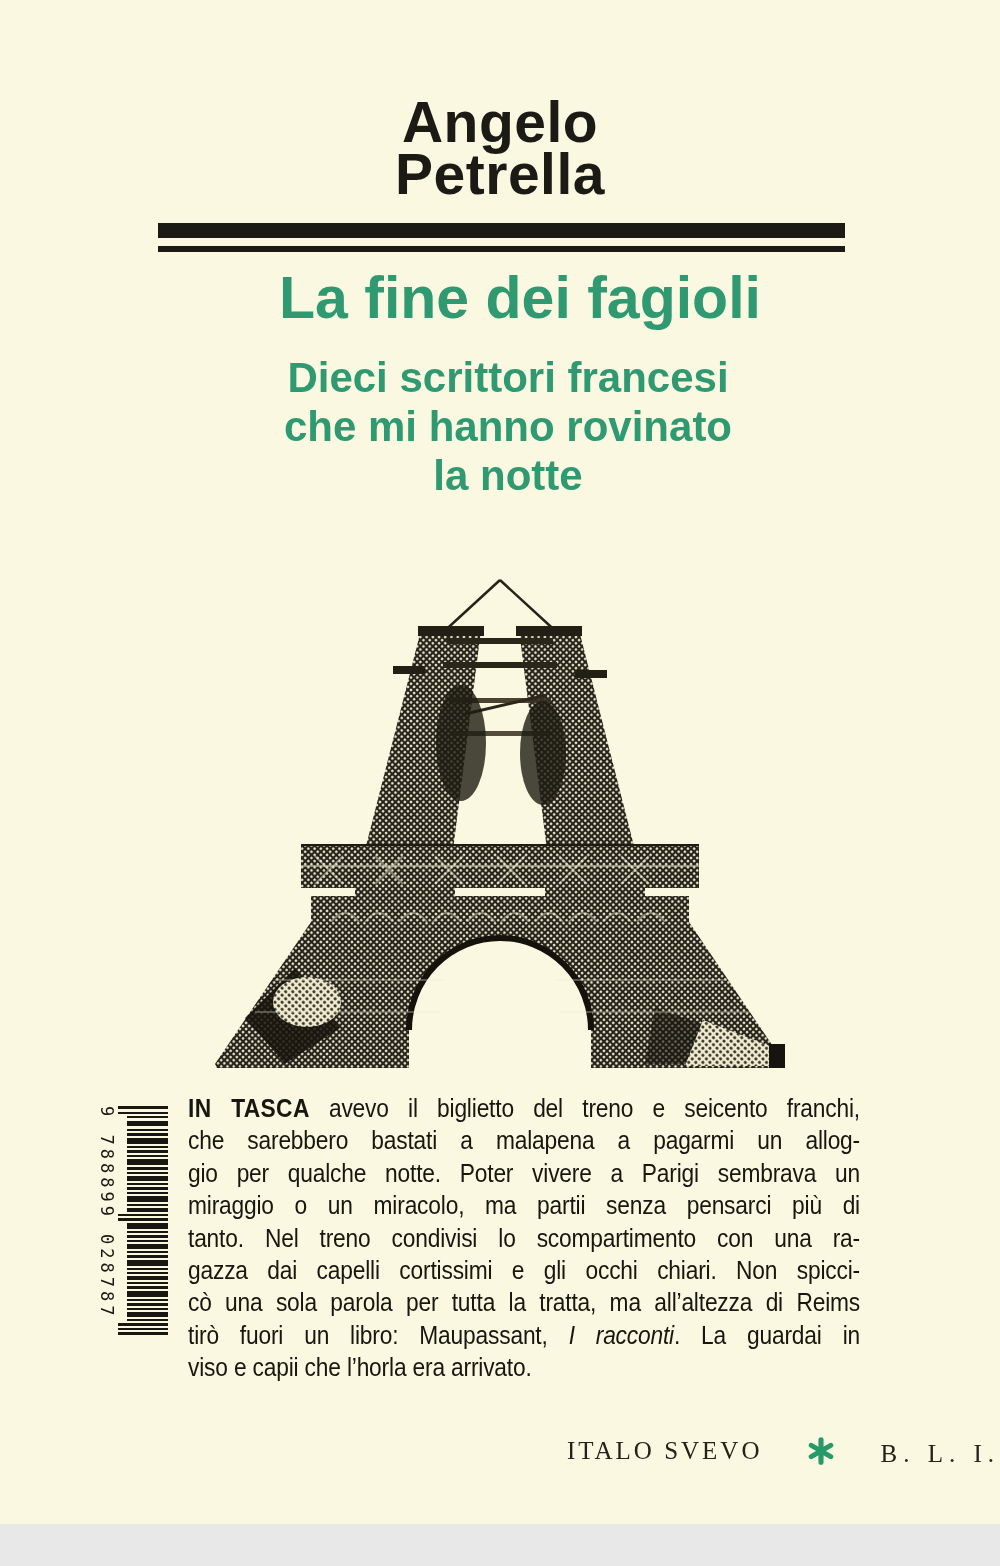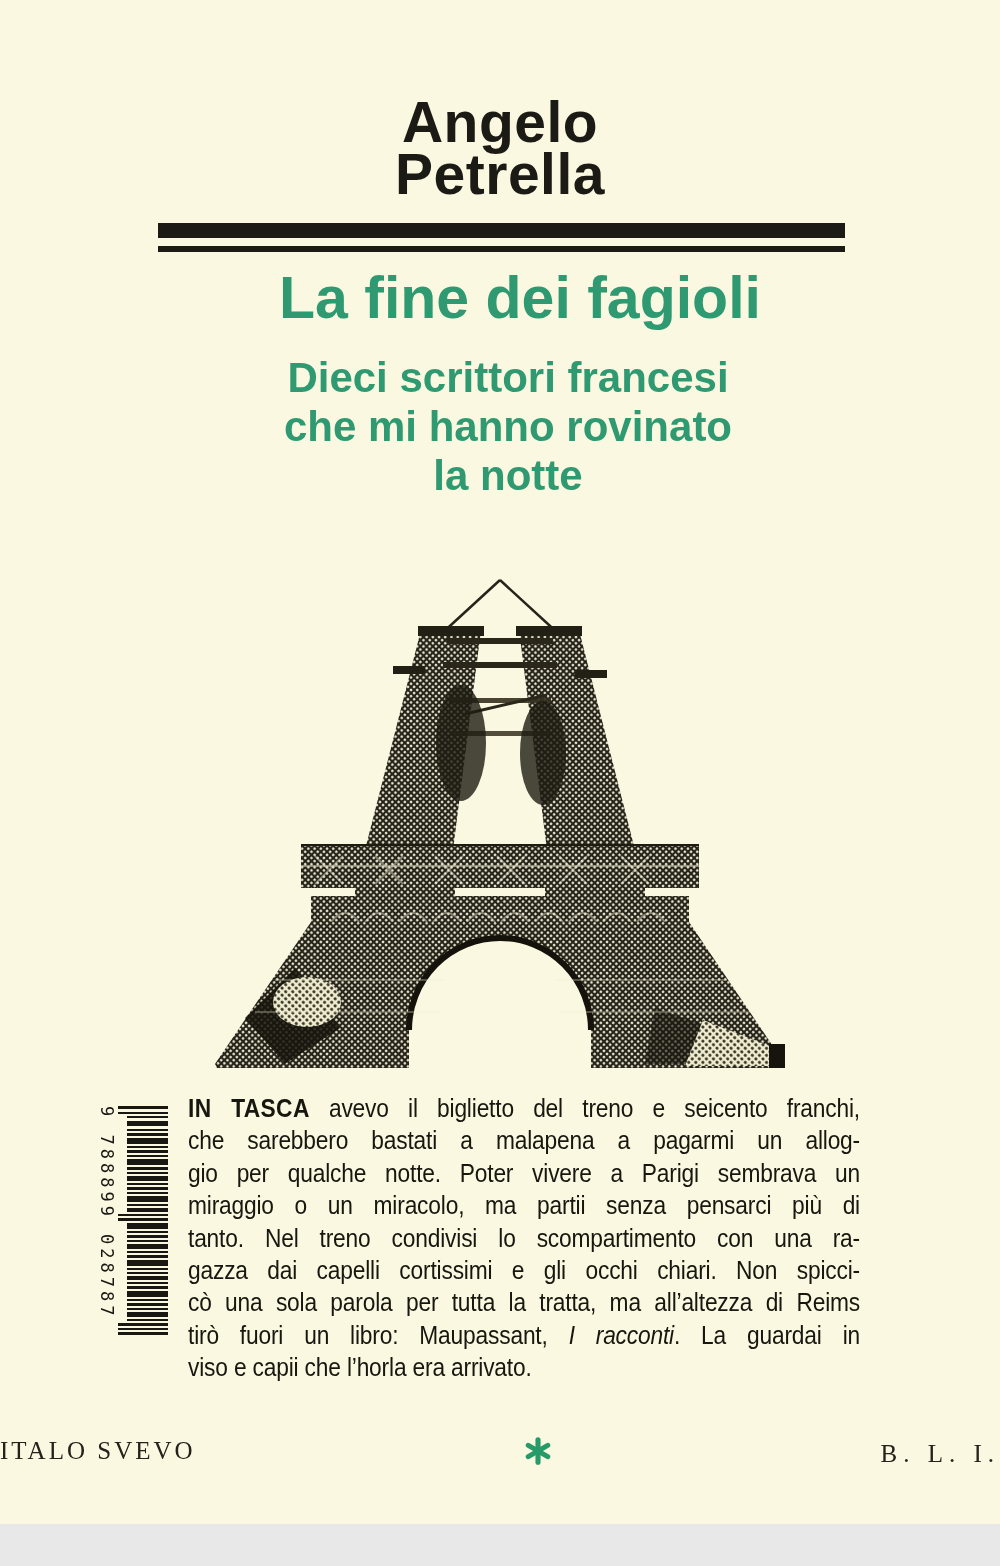--- a/index.html
+++ b/index.html
@@ -60,21 +60,21 @@
     color:#17160f;
   }
   .x-line { text-align:justify; text-align-last:justify; white-space:nowrap; height:32.4px; }
   .x-last { text-align-last:left; }
   .b { font-weight:bold; letter-spacing:0.4px; }
   .i { font-style:italic; }
 
   
   .footer {
     position:absolute; top:1433px; left:0; width:1000px;
-    display:flex; justify-content:space-between; align-items:center;
+    display:flex; justify-content:flex-end; align-items:center;
     font-family:"Liberation Serif", serif;
     font-size:25px; letter-spacing:3px; color:#24221b;
     white-space:nowrap;
     gap:27px;
   }
   .footer .sep { margin:0 18px; display:inline-flex; align-items:center; }
   .footer .bli { letter-spacing:6px;margin-top:7px; }
 </style>
 </head>
 <body>

